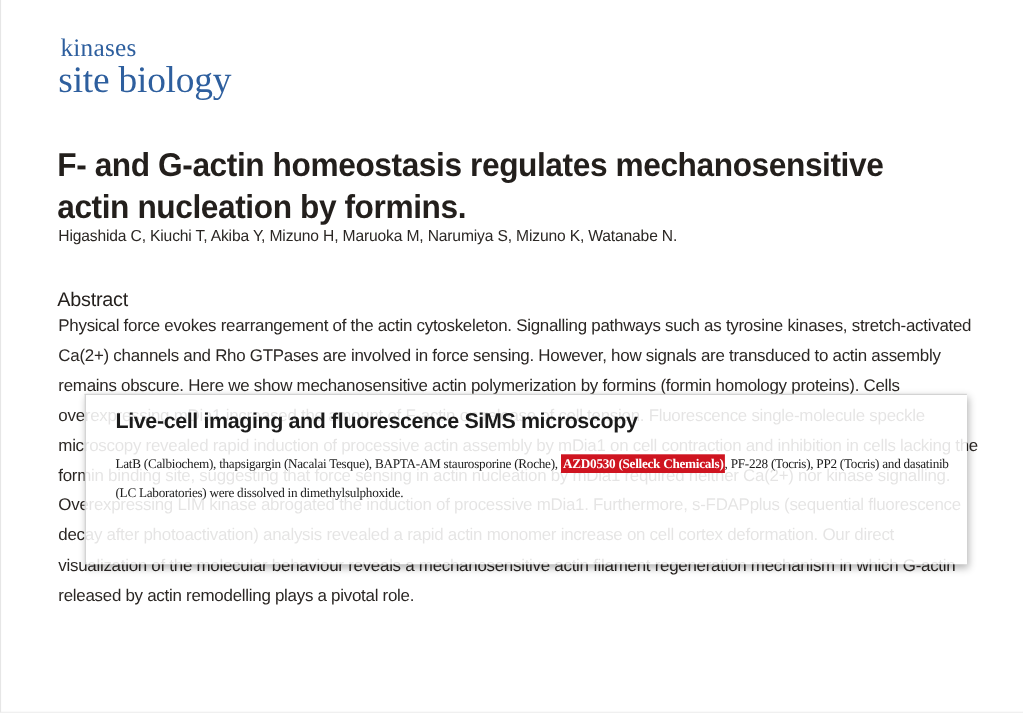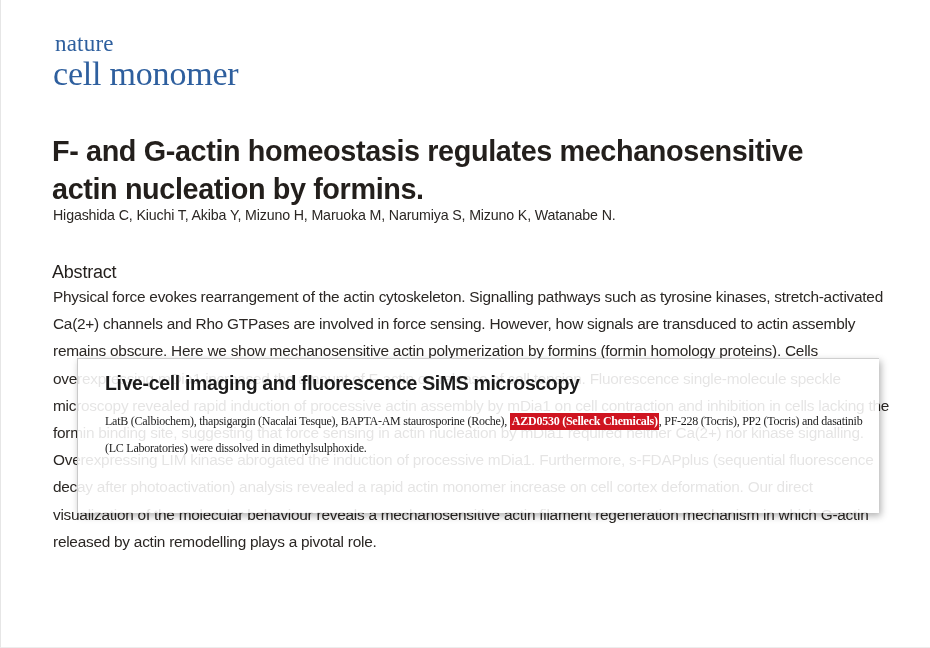--- a/index.html
+++ b/index.html
@@ -148,22 +148,22 @@
     box-decoration-break: clone;
     -webkit-box-decoration-break: clone;
   }
 </style>
 </head>
 <body>
 
 <div id="page">
 
   <div id="logo">
-    <span class="logo-nature">nature</span>
-    <span class="logo-cellbio">cell monomer</span>
+    <span class="logo-nature">kinases</span>
+    <span class="logo-cellbio">site biology</span>
   </div>
 
   <h1 id="article-title">F- and G-actin homeostasis regulates mechanosensitive actin nucleation by formins.</h1>
 
   <div id="authors">Higashida C, Kiuchi T, Akiba Y, Mizuno H, Maruoka M, Narumiya S, Mizuno K, Watanabe N.</div>
 
   <h2 id="abstract-heading">Abstract</h2>
 
   <div id="abstract-body"><span>Physical force evokes rearrangement of the actin cytoskeleton. Signalling pathways such as tyrosine kinases, stretch-activated Ca(2+) channels and Rho GTPases are involved in force sensing. However, how signals are transduced to actin assembly remains obscure. Here we show mechanosensitive actin </span><span class="dimmed-run">polymerization by formins (formin homology proteins). Cells overexpressing mDia1 increased the amount of F-actin on release of cell tension. Fluorescence single-molecule speckle microscopy revealed rapid induction of processive actin assembly by mDia1 on cell contraction and inhibition in cells lacking the formin binding site, suggesting that force sensing in actin nucleation by mDia1 required neither Ca(2+) nor kinase signalling. Overexpressing LIM kinase abrogated the induction of processive mDia1. </span><span>Furthermore, s-FDAPplus (sequential fluorescence decay after photoactivation) analysis revealed a rapid actin monomer increase on cell cortex deformation. Our direct visualization of the molecular behaviour reveals a mechanosensitive actin filament regeneration mechanism in which G-actin released by actin remodelling plays a pivotal role.</span></div>
 

